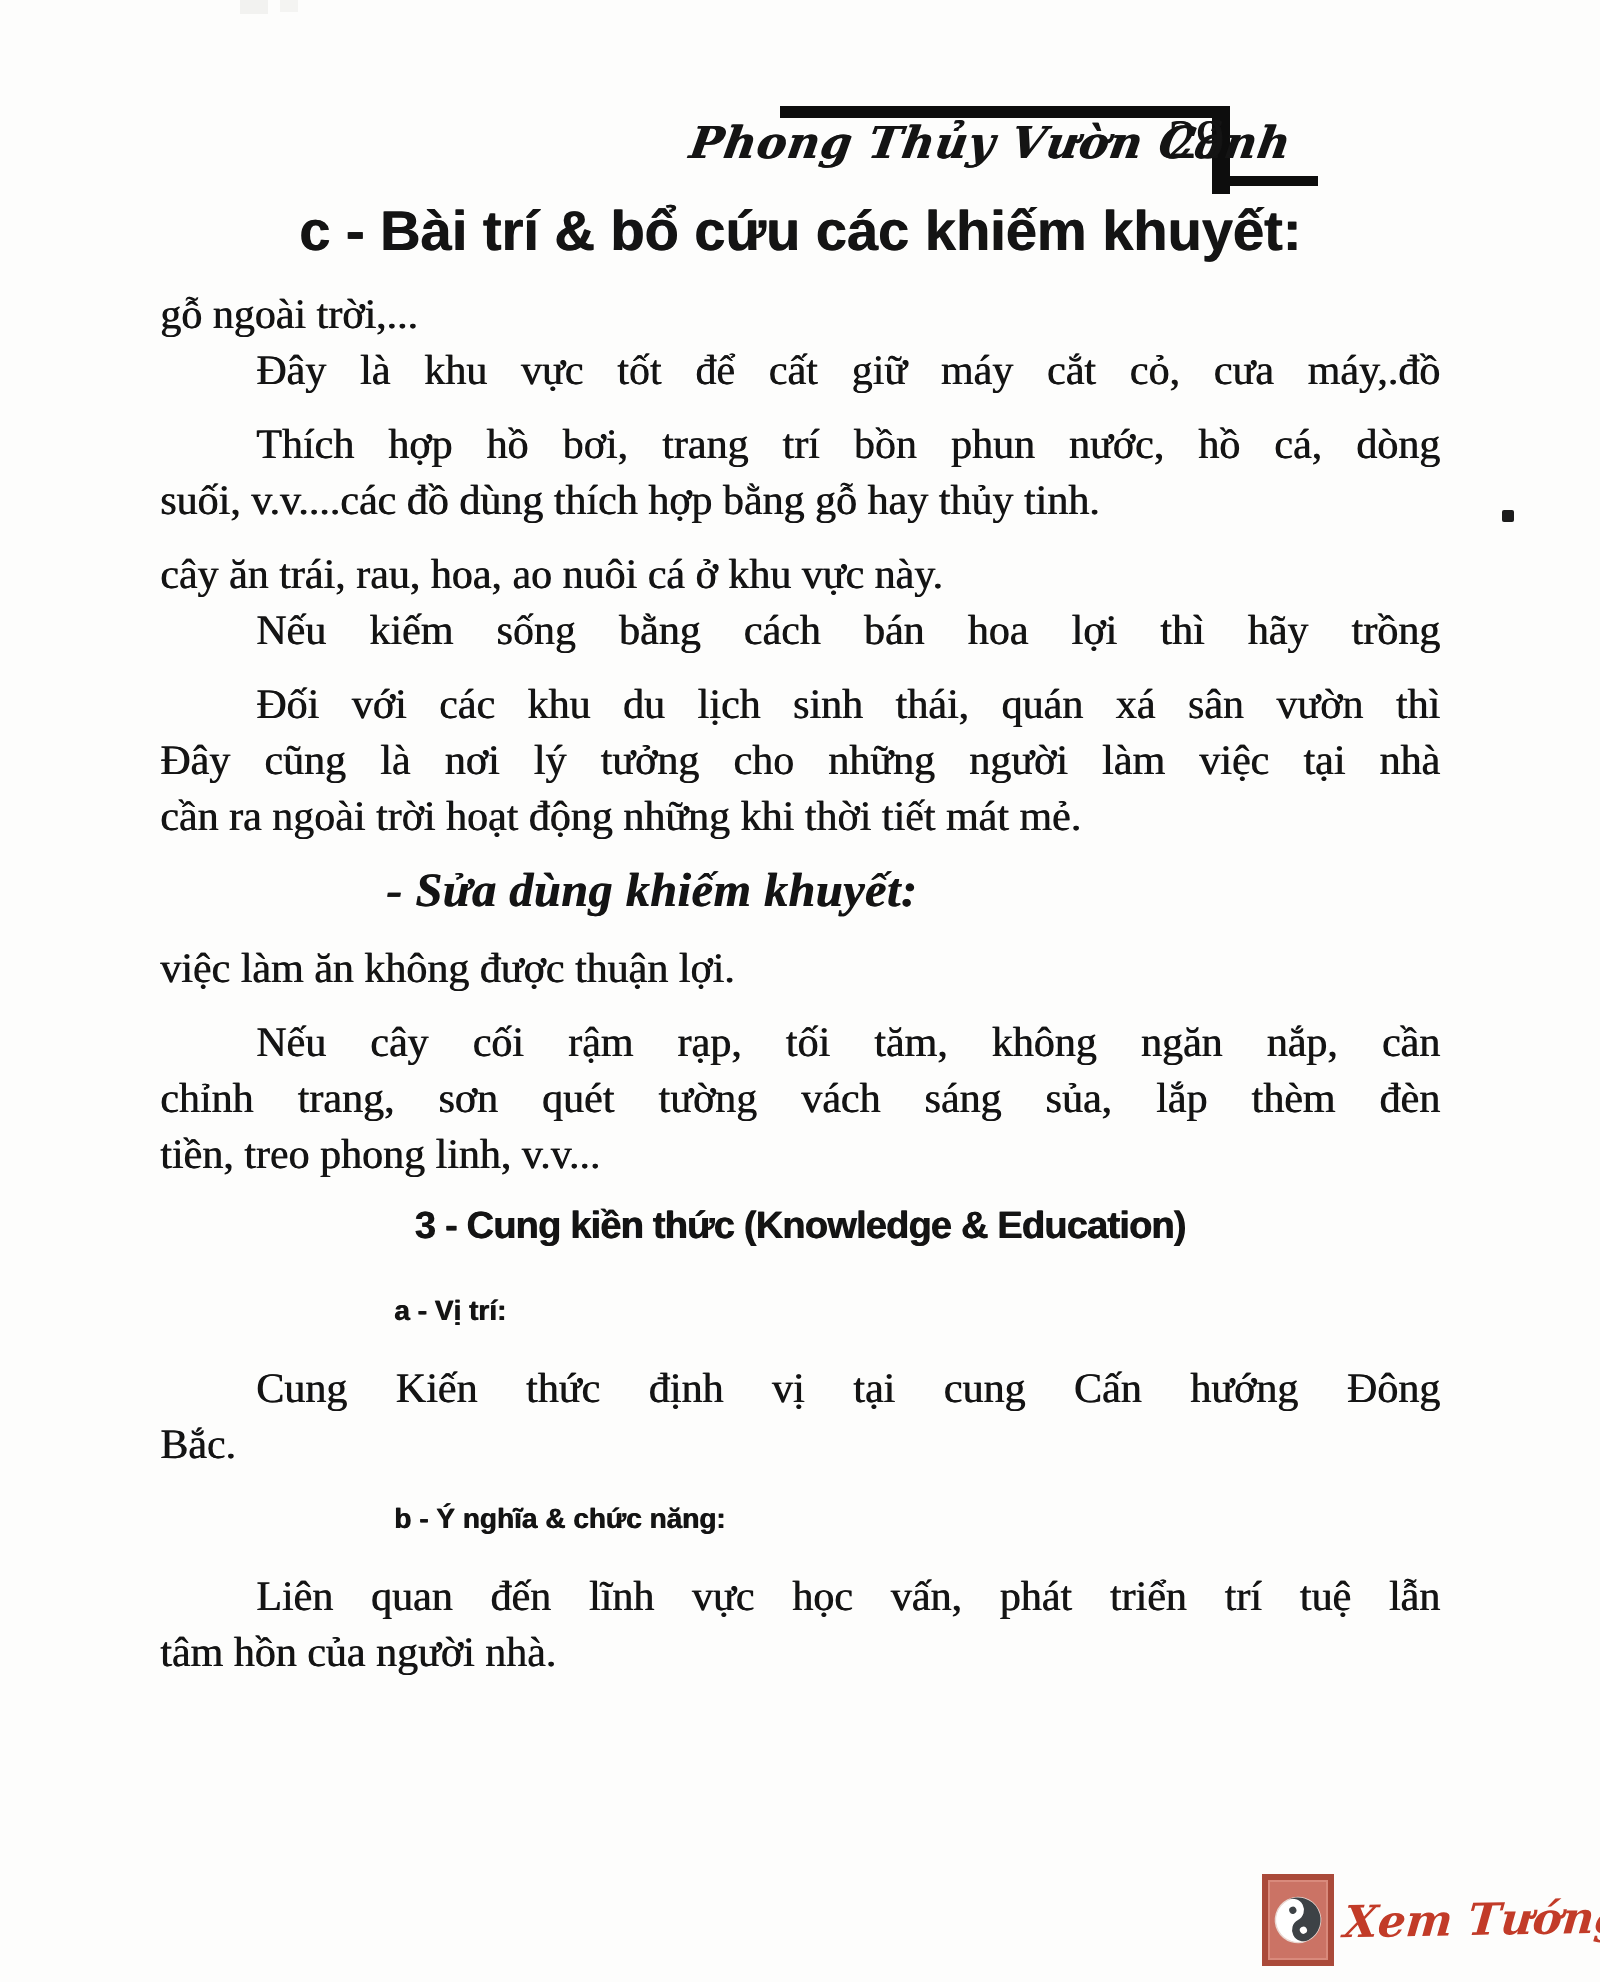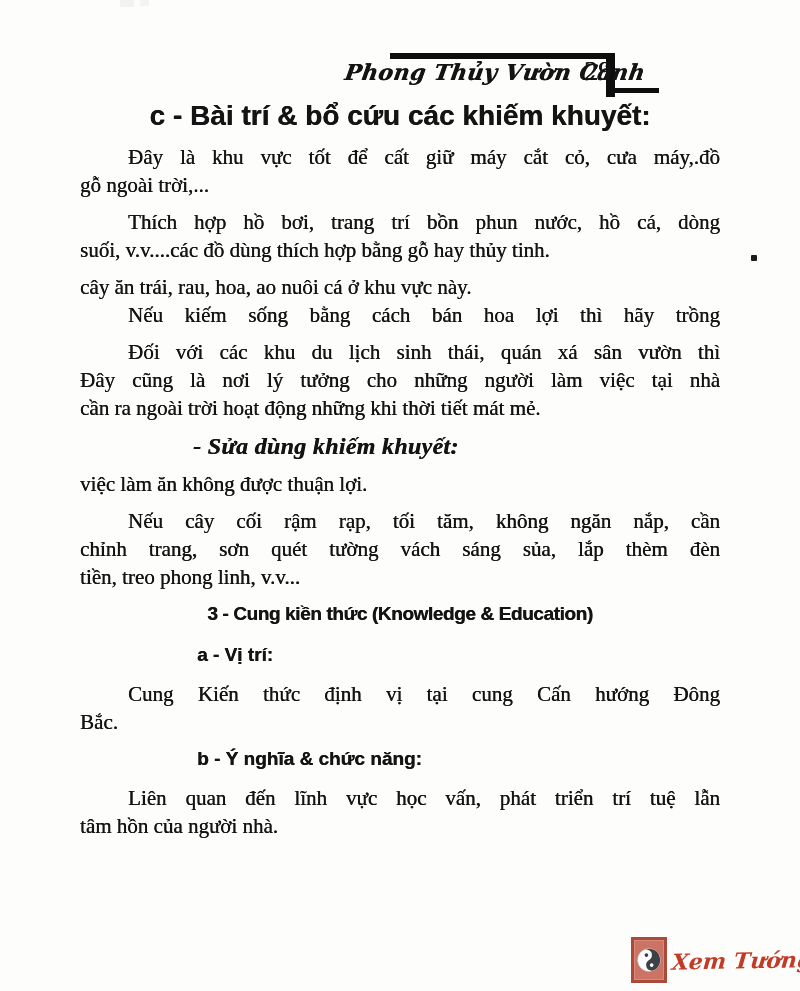--- a/index.html
+++ b/index.html
@@ -38,21 +38,21 @@
   }
   .h-sans{
     font-family:"Liberation Sans","DejaVu Sans",sans-serif;
     font-weight:bold;
     font-size:28px;line-height:28px;
     margin:2px 0 13px 0;
     text-shadow:.4px 0 0 currentColor;
   }
   .h-sans.center{text-align:center;}
   .h-sans.condensed{font-size:19px;letter-spacing:-0.4px;margin:4px 0 13px 0;}
-  .h-sans.indent{font-size:19px;margin:8px 0 11px 117px;}
+  .h-sans.indent{font-size:14px;margin:8px 0 11px 117px;}
   .h-serifit{
     font-family:"Liberation Serif","DejaVu Serif",serif;
     font-style:italic;font-weight:bold;
     font-size:24px;line-height:30px;
     margin:5px 0 9px 113px;
     letter-spacing:.3px;
     text-shadow:.4px 0 0 currentColor;
   }
   .para{
     font-size:21px;line-height:28px;
@@ -98,22 +98,22 @@
 
 <div class="hdr-rule"></div>
 <div class="hdr-vbar"></div>
 <div class="hdr-title">Phong Thủy Vườn Cảnh</div>
 <div class="hdr-pagenum">29</div>
 <div class="hdr-underline"></div>
 
 <div class="content">
     <div class="h-sans center">c - Bài trí  &amp; bổ cứu các khiếm khuyết:</div>
     <div class="para">
+      <div class="line last">gỗ ngoài trời,...</div>
       <div class="line first">Đây là khu vực tốt để cất giữ máy cắt cỏ, cưa máy,.đồ</div>
-      <div class="line last">gỗ ngoài trời,...</div>
     </div>
     <div class="para">
       <div class="line first">Thích hợp hồ bơi, trang trí  bồn phun nước, hồ cá, dòng</div>
       <div class="line last">suối, v.v....các đồ dùng thích hợp bằng gỗ hay thủy tinh.</div>
     </div>
     <div class="para">
       <div class="line last">cây ăn trái, rau, hoa, ao nuôi cá ở khu vực này.</div>
       <div class="line first">Nếu kiếm sống bằng cách bán hoa lợi thì hãy trồng</div>
     </div>
     <div class="para">

